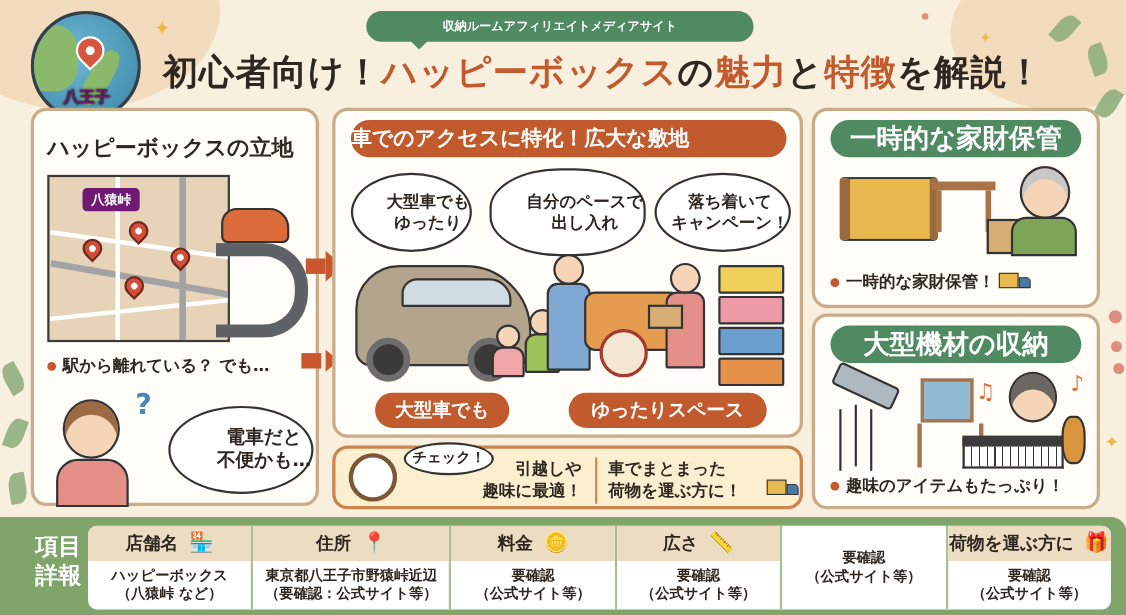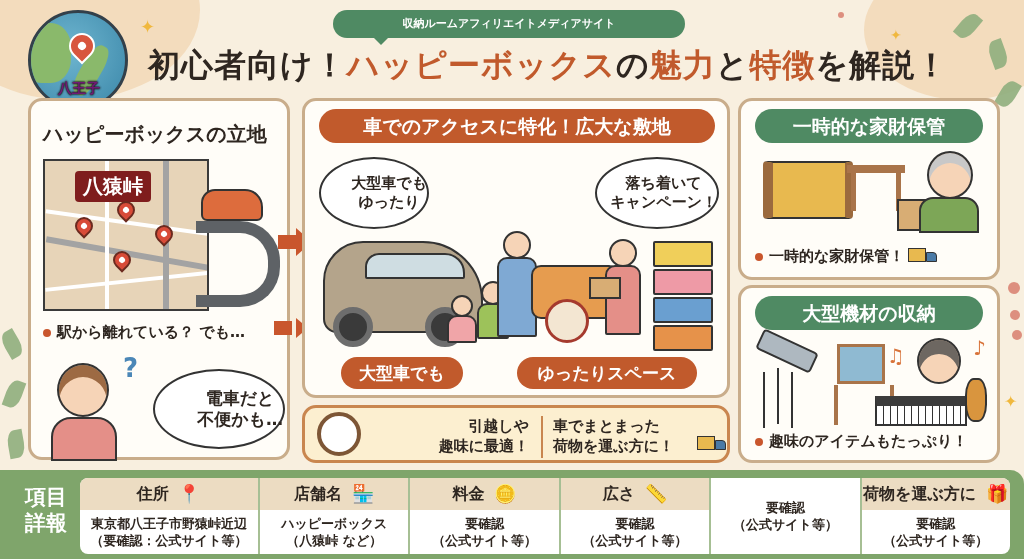--- a/index.html
+++ b/index.html
@@ -25,38 +25,38 @@
 .p-left{left:28px;top:98px;width:262px;height:362px}
 .p-mid{left:302px;top:98px;width:428px;height:300px}
 .p-check{left:302px;top:405px;width:428px;height:58px;background:#fcefd0;border-color:#c9864f}
 .p-r1{left:738px;top:98px;width:262px;height:182px}
 .p-r2{left:738px;top:285px;width:262px;height:178px}
 .p-left .h{position:absolute;left:12px;top:20px;font-size:20px;font-weight:bold;white-space:nowrap}
 .map{position:absolute;left:12px;top:58px;width:166px;height:152px;background:#e7d4b8;border:2px solid #3a3a3a;overflow:hidden}
 .map .road{position:absolute;background:#fff;height:4px}
 .map .road.v{width:4px;height:auto}
 .map .road.gray{background:#a3a3a3;height:6px}
-.map-tag{position:absolute;left:30px;top:10px;background:#7f1d1d;color:#fff;font-size:20px;font-weight:bold;padding:2px 8px;border-radius:4px}
+.map-tag{position:absolute;left:30px;top:10px;background:#701a75;color:#fff;font-size:12px;font-weight:bold;padding:2px 8px;border-radius:4px}
 .mpin{position:absolute;width:18px;height:18px;background:#d84b38;border-radius:50% 50% 50% 0;transform:rotate(-45deg);border:2px solid #6b2a1f}
 .mpin:after{content:"";position:absolute;left:4px;top:4px;width:6px;height:6px;border-radius:50%;background:#fff}
 .car-small{position:absolute;left:170px;top:88px;width:62px;height:32px;background:#dd6c3d;border:2px solid #333;border-radius:14px 18px 6px 6px}
 .curvy{position:absolute;left:165px;top:120px;width:84px;height:86px;border:12px solid #5e6266;border-left:none;border-radius:0 40px 40px 0}
 .bullet{display:inline-block;width:8px;height:8px;border-radius:50%;background:#c9562d;margin-right:6px;vertical-align:middle}
 .p-left .note{position:absolute;left:12px;top:222px;font-size:15px;font-weight:bold;white-space:nowrap}
 .woman{position:absolute;left:16px;top:262px;width:76px;height:100px}
 .woman .head{position:absolute;left:10px;top:0;width:52px;height:54px;background:#f6d4b7;border:2px solid #333;border-radius:50%;box-shadow:inset 0 12px 0 #9d6a43}
 .woman .body{position:absolute;left:4px;top:54px;width:66px;height:44px;background:#e48f88;border:2px solid #333;border-radius:20px 20px 0 0}
 .qmark{position:absolute;left:92px;top:252px;font-size:26px;font-weight:bold;color:#4b87b7}
 .cloud{position:absolute;background:#fff;border:2px solid #333;border-radius:50%;text-align:center;font-weight:bold;display:flex;align-items:center;justify-content:flex-end;line-height:1.25}
 .cloud-w{left:122px;top:268px;width:132px;height:80px;font-size:17px}
 
 .arrow{position:absolute;width:0;height:0;border-top:14px solid transparent;border-bottom:14px solid transparent;border-left:16px solid #c9562d}
 .arrow:before{content:"";position:absolute;left:-34px;top:-7px;width:18px;height:14px;background:#c9562d}
 
-.mid-head{position:absolute;left:14px;top:8px;width:396px;height:34px;background:#c15a2c;color:#fff;border-radius:17px;font-size:19px;font-weight:bold;text-align:center;line-height:34px;white-space:nowrap}
+.mid-head{position:absolute;left:14px;top:8px;width:396px;height:34px;background:#c15a2c;color:#fff;border-radius:17px;font-size:19px;font-weight:bold;line-height:34px;white-space:nowrap}
 .cloud-1{left:14px;top:56px;width:110px;height:72px;font-size:15px}
 .cloud-2{left:140px;top:52px;width:142px;height:80px;font-size:15px;border-radius:45%}
 .cloud-3{left:290px;top:56px;width:124px;height:72px;font-size:15px}
 .suv{position:absolute;left:18px;top:140px;width:160px;height:92px;background:#b4a48b;border:2px solid #333;border-radius:40px 60px 14px 14px}
 .suv .win{position:absolute;left:40px;top:10px;width:100px;height:26px;background:#cfdde2;border:2px solid #333;border-radius:14px 20px 2px 2px}
 .wheel{position:absolute;width:40px;height:40px;border-radius:50%;background:#3a3a3a;border:6px solid #6d6d6d}
 .sofa{position:absolute;left:226px;top:164px;width:88px;height:54px;background:#e69c4f;border:2px solid #333;border-radius:10px}
 .drum{position:absolute;left:240px;top:198px;width:44px;height:44px;border-radius:50%;background:#f3e6d2;border:3px solid #a53a2e}
 .person{position:absolute;background:#f6d4b7;border:2px solid #333;border-radius:50%}
 .pbody{position:absolute;border:2px solid #333;border-radius:10px 10px 2px 2px}
@@ -65,21 +65,21 @@
 .tag{position:absolute;background:#c15a2c;color:#fff;font-weight:bold;font-size:17px;border-radius:16px;height:32px;line-height:32px;text-align:center;white-space:nowrap}
 .tag-1{left:36px;top:256px;width:122px}
 .tag-2{left:212px;top:256px;width:180px}
 
 .loupe{position:absolute;left:12px;top:4px;width:44px;height:44px;border-radius:50%;background:#fff;border:4px solid #7d5636}
 .chk-bubble{position:absolute;left:62px;top:-6px;width:82px;height:30px;background:#fff;border:2px solid #333;border-radius:50%;font-size:13px;font-weight:bold;text-align:center;line-height:26px}
 .chk-text1{position:absolute;left:90px;top:8px;width:134px;text-align:right;font-size:15px;font-weight:bold;line-height:20px}
 .chk-sep{position:absolute;left:236px;top:8px;width:2px;height:42px;background:#c9864f}
 .chk-text2{position:absolute;left:248px;top:8px;width:170px;font-size:15px;font-weight:bold;line-height:20px}
 
-.g-head{position:absolute;left:14px;top:8px;width:228px;height:34px;background:#4f8a63;color:#fff;border-radius:17px;font-size:19px;font-weight:bold;text-align:center;line-height:34px;white-space:nowrap}
+.g-head{position:absolute;left:14px;top:8px;width:228px;height:34px;background:#4f8a63;color:#fff;border-radius:17px;font-size:24px;font-weight:bold;text-align:center;line-height:34px;white-space:nowrap}
 .bed{position:absolute;left:22px;top:60px;width:90px;height:58px;background:#e8b94f;border:2px solid #333;border-left:10px solid #9b6a3e;border-right:8px solid #9b6a3e;border-radius:4px}
 .table{position:absolute;left:106px;top:64px;width:58px;height:40px;border-top:8px solid #a9744a}
 .table:before,.table:after{content:"";position:absolute;top:0;width:5px;height:38px;background:#a9744a}
 .table:before{left:4px}.table:after{right:4px}
 .cardbox{position:absolute;background:#d8ad74;border:2px solid #333}
 .old{position:absolute;left:186px;top:50px;width:46px;height:48px;background:#f6d4b7;border:2px solid #333;border-radius:50%;box-shadow:inset 0 10px 0 #c8c8c8}
 .oldbody{position:absolute;left:178px;top:96px;width:60px;height:36px;background:#7da657;border:2px solid #333;border-radius:14px 14px 0 0}
 .r-note{position:absolute;left:14px;top:146px;font-size:15px;font-weight:bold;white-space:nowrap}
 .truck{display:inline-block;vertical-align:middle;margin-left:4px;width:30px;height:18px;position:relative}
 .truck .cargo{position:absolute;left:0;top:0;width:18px;height:14px;background:#e8b94f;border:1px solid #333}
@@ -87,21 +87,21 @@
 .tele{position:absolute;left:16px;top:52px;width:60px;height:22px;background:#aeb8c0;border:2px solid #333;border-radius:4px;transform:rotate(25deg)}
 .tripod{position:absolute;left:36px;top:80px;width:2px;height:56px;background:#333;box-shadow:-14px 4px 0 #333,14px 4px 0 #333}
 .easel{position:absolute;left:96px;top:56px;width:48px;height:40px;background:#8fbad2;border:3px solid #a9744a}
 .easel:after{content:"";position:absolute;left:-6px;top:38px;width:52px;height:40px;border-left:4px solid #a9744a;border-right:4px solid #a9744a}
 .musician{position:absolute;left:176px;top:50px;width:44px;height:46px;background:#f6d4b7;border:2px solid #333;border-radius:50%;box-shadow:inset 0 14px 0 #6d6761}
 .kbd{position:absolute;left:134px;top:108px;width:92px;height:30px;background:repeating-linear-gradient(90deg,#fff 0 6px,#333 6px 7px);border:2px solid #333;border-top:10px solid #3c3c3c}
 .guitar{position:absolute;left:224px;top:90px;width:22px;height:44px;background:#d9953e;border:2px solid #333;border-radius:40%}
 .note-ic{position:absolute;color:#d8733a;font-size:20px;font-weight:bold}
 
 .footer{position:absolute;left:0;top:470px;width:1024px;height:89px;background:#7fa56b;border-radius:0 14px 0 0}
-.f-label{position:absolute;left:18px;top:14px;width:56px;color:#fff;font-size:21px;font-weight:bold;line-height:26px;text-align:center}
+.f-label{position:absolute;left:18px;top:14px;width:56px;color:#fff;font-size:21px;font-weight:bold;line-height:26px;text-align:right}
 .ftable{position:absolute;left:80px;top:8px;width:930px;height:76px;background:#fff;border-radius:8px;overflow:hidden;display:flex}
 .fcol{flex:1;border-right:2px solid #a6bf94;display:flex;flex-direction:column}
 .fcol:last-child{border-right:none}
 .fhead{height:32px;background:#ecdcc2;display:flex;align-items:center;justify-content:center;font-size:16px;font-weight:bold;gap:10px}
 .fval{flex:1;display:flex;align-items:center;justify-content:center;text-align:center;font-size:13px;font-weight:bold;line-height:17px;white-space:pre-line}
 .ficon{display:inline-block;font-size:18px;line-height:1}
 </style>
 </head>
 <body>
 
@@ -162,20 +162,24 @@
 </div>
 
 <div class="arrow" style="left:296px;top:228px"></div>
 <div class="arrow" style="left:296px;top:318px;border-top-width:10px;border-bottom-width:10px;border-left-width:12px"></div>
 
 <div class="panel p-mid">
   <div class="mid-head">車でのアクセスに特化！広大な敷地</div>
   <div class="cloud cloud-1">
       <span style="white-space:pre-line">大型車でも
 ゆったり</span>
+    </div>
+  <div class="cloud cloud-2">
+      <span style="white-space:pre-line">自分のペースで
+出し入れ</span>
     </div>
   <div class="cloud cloud-3">
       <span style="white-space:pre-line">落ち着いて
 キャンペーン！</span>
     </div>
   <div class="suv">
     <div class="win"></div>
     <div class="wheel" style="left:8px;top:64px"></div>
     <div class="wheel" style="left:100px;top:64px"></div>
   </div>
@@ -195,20 +199,21 @@
     <div style="background:#ee9aa6"></div>
     <div style="background:#6a9fd0"></div>
     <div style="background:#e6924a"></div>
   </div>
   <div class="tag tag-1">大型車でも</div>
   <div class="tag tag-2">ゆったりスペース</div>
 </div>
 
 <div class="panel p-check">
   <div class="loupe"></div>
+  <div class="chk-bubble">チェック！</div>
   <div class="chk-text1" style="white-space:pre-line">引越しや
 趣味に最適！</div>
   <div class="chk-sep"></div>
   <div class="chk-text2" style="white-space:pre-line">車でまとまった
 荷物を運ぶ方に！</div>
   <div class="truck" style="position:absolute;left:388px;top:28px">
       <div class="cargo"></div>
       <div class="cab"></div>
     </div>
 </div>
@@ -233,38 +238,38 @@
   <div class="musician"></div>
   <div class="kbd"></div>
   <div class="guitar"></div>
   <div class="r-note" style="top:144px"><span class="bullet"></span><span>趣味のアイテムもたっぷり！</span></div>
 </div>
 
 <div class="footer">
   <div class="f-label" style="white-space:pre-line">項目
 詳報</div>
   <div class="ftable">
+    <div class="fcol">
+      <div class="fhead">
+          <span>店舗名</span>
+          <span class="ficon">🏪</span>
+        </div>
+      <div class="fval">ハッピーボックス
+（八猿峠 など）</div>
+    </div>
     <div class="fcol" style="flex:1.2">
       <div class="fhead">
           <span>住所</span>
           <span class="ficon">📍</span>
         </div>
       <div class="fval">東京都八王子市野猿峠近辺
 （要確認：公式サイト等）</div>
     </div>
     <div class="fcol">
       <div class="fhead">
-          <span>店舗名</span>
-          <span class="ficon">🏪</span>
-        </div>
-      <div class="fval">ハッピーボックス
-（八猿峠 など）</div>
-    </div>
-    <div class="fcol">
-      <div class="fhead">
           <span>料金</span>
           <span class="ficon">🪙</span>
         </div>
       <div class="fval">要確認
 （公式サイト等）</div>
     </div>
     <div class="fcol">
       <div class="fhead">
           <span>広さ</span>
           <span class="ficon">📏</span>

